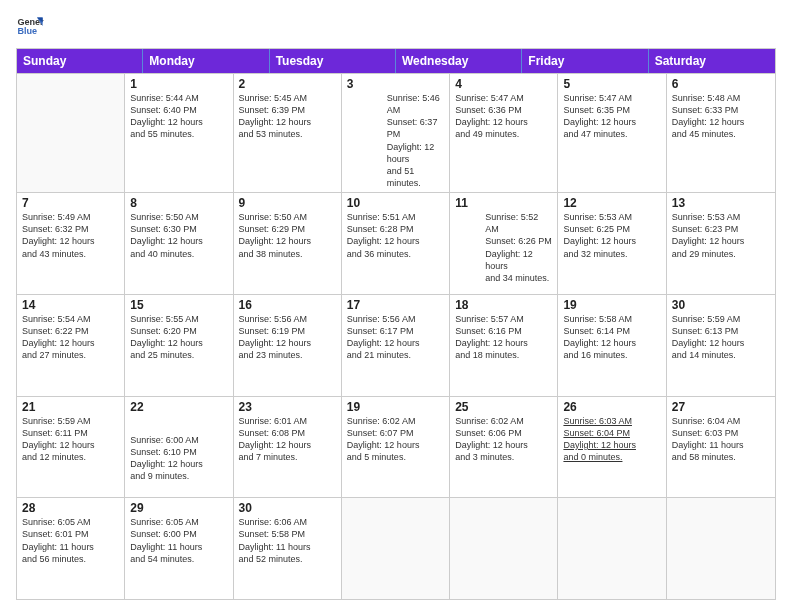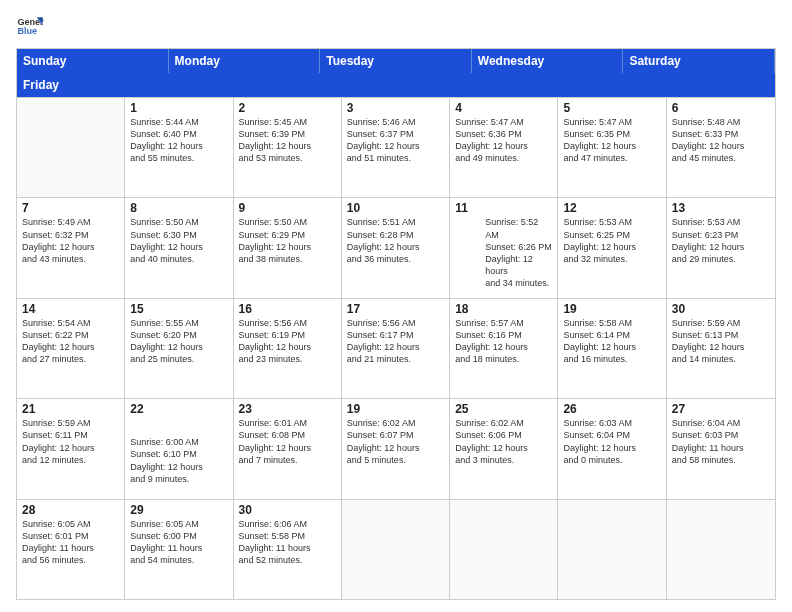--- a/index.html
+++ b/index.html
@@ -45,22 +45,22 @@
       color: #444;
     }
     .calendar {
       flex: 1;
       display: flex;
       flex-direction: column;
       border: 1px solid #ccc;
     }
     .cal-header {
       display: grid;
-      grid-template-columns: repeat(5, 1fr);
-      background: #1d4ed8;
+      grid-template-columns: repeat(6, 1fr);
+      background: #6d28d9;
     }
     .cal-header-cell {
       color: #fff;
       font-size: 12px;
       font-weight: bold;
       padding: 5px 6px;
       border-right: 1px solid #5a88d8;
       text-align: left;
     }
     .cal-header-cell:last-child { border-right: none; }
@@ -120,43 +120,43 @@
       <div class="subtitle"></div>
     </div>
   </div>
 
   <div class="calendar">
     <div class="cal-header">
     <div class="cal-header-cell">Sunday</div>
         <div class="cal-header-cell">Monday</div>
         <div class="cal-header-cell">Tuesday</div>
         <div class="cal-header-cell">Wednesday</div>
+        <div class="cal-header-cell">Friday</div>
         <div class="cal-header-cell">Saturday</div>
-        <div class="cal-header-cell">Friday</div>
       </div>
     <div class="cal-body">
     <div class="cal-row">
           <div class="cal-cell empty"></div>
           <div class="cal-cell">
             <span class="day-number">1</span>
             <div class="day-info" style="white-space: pre-line;">Sunrise: 5:44 AM
 Sunset: 6:40 PM
 Daylight: 12 hours
 and 55 minutes.</div>
           </div>
           <div class="cal-cell">
             <span class="day-number">2</span>
             <div class="day-info" style="white-space: pre-line;">Sunrise: 5:45 AM
 Sunset: 6:39 PM
 Daylight: 12 hours
 and 53 minutes.</div>
           </div>
           <div class="cal-cell">
             <span class="day-number">3</span>
-            <div class="day-info" style="white-space: pre-line;">Sunrise: 5:46 AM
+            <div class="day-info" style="white-space: pre-line; margin-left: 40px;">Sunrise: 5:46 AM
 Sunset: 6:37 PM
 Daylight: 12 hours
 and 51 minutes.</div>
           </div>
           <div class="cal-cell">
             <span class="day-number">4</span>
             <div class="day-info" style="white-space: pre-line;">Sunrise: 5:47 AM
 Sunset: 6:36 PM
 Daylight: 12 hours
 and 49 minutes.</div>
@@ -309,21 +309,21 @@
           </div>
           <div class="cal-cell">
             <span class="day-number">25</span>
             <div class="day-info" style="white-space: pre-line;">Sunrise: 6:02 AM
 Sunset: 6:06 PM
 Daylight: 12 hours
 and 3 minutes.</div>
           </div>
           <div class="cal-cell">
             <span class="day-number">26</span>
-            <div class="day-info" style="white-space: pre-line;">Sunrise: 6:03 AM
+            <div class="day-info" style="white-space: pre-line; text-decoration: underline;">Sunrise: 6:03 AM
 Sunset: 6:04 PM
 Daylight: 12 hours
 and 0 minutes.</div>
           </div>
           <div class="cal-cell">
             <span class="day-number">27</span>
             <div class="day-info" style="white-space: pre-line;">Sunrise: 6:04 AM
 Sunset: 6:03 PM
 Daylight: 11 hours
 and 58 minutes.</div>

